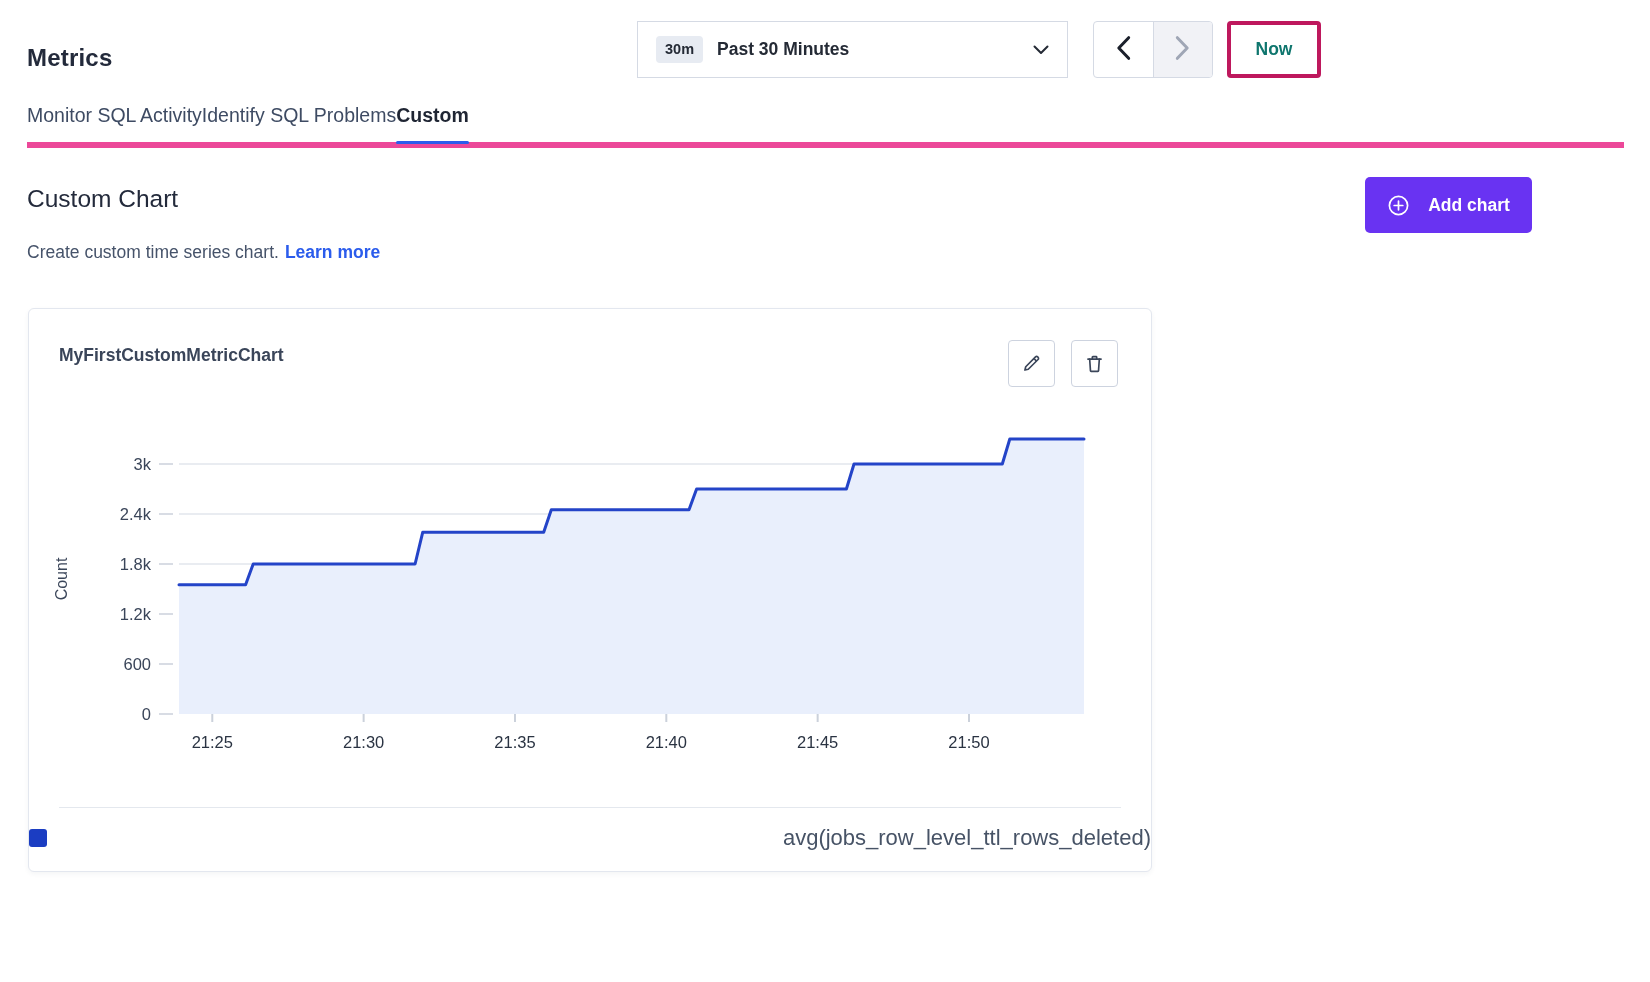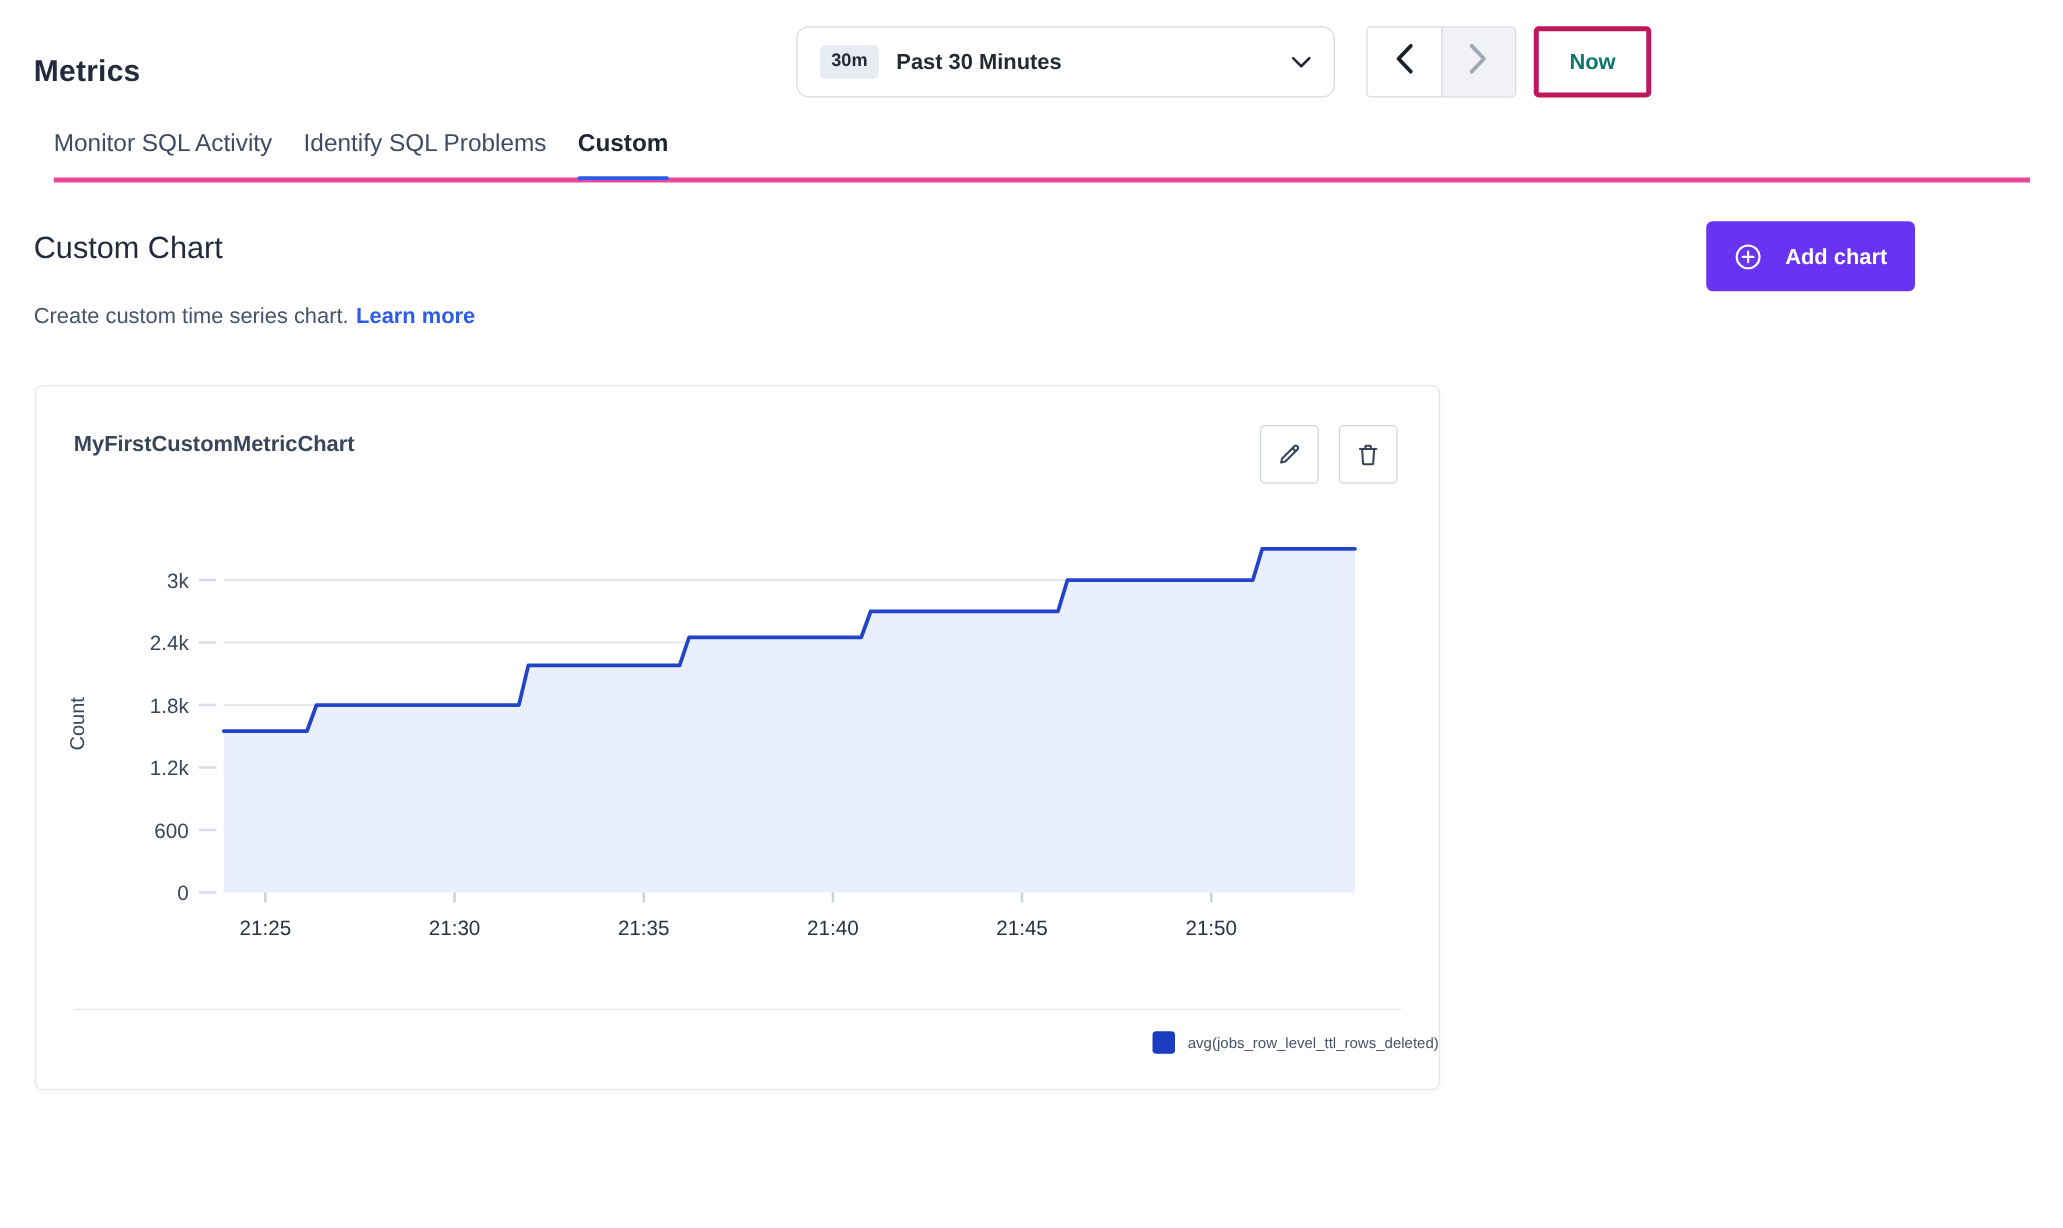--- a/index.html
+++ b/index.html
@@ -10,50 +10,50 @@
   }
   *{box-sizing:border-box}
   html,body{margin:0;padding:0;background:#fff}
   body{font-family:"Liberation Sans","DejaVu Sans",sans-serif;color:#242A35}
   button{border:none;background:none;font:inherit;cursor:pointer;padding:0;color:inherit}
   .page{position:relative;width:1650px;height:982px;background:#fff;overflow:hidden}
 
   .page-title{position:absolute;left:27px;top:44px;margin:0;font-size:24px;font-weight:700;color:#232A3B;letter-spacing:.2px}
 
   
-  .time-select{position:absolute;left:637px;top:21px;width:431px;height:57px;border:1px solid #D5DAE4;border-radius:10px;background:#fff;display:flex;align-items:center;padding:0 18px;gap:14px}
+  .time-select{position:absolute;left:637px;top:21px;width:431px;height:57px;border:1px solid #D5DAE4;border-radius:0;background:#fff;display:flex;align-items:center;padding:0 18px;gap:14px}
   .tw-badge{background:#E7EBF2;border-radius:4px;padding:5px 9px;font-size:14.5px;font-weight:700;color:#242A35;line-height:1.2}
   .tw-label{font-size:17.5px;font-weight:600;color:#242A35}
   .chev-down{margin-left:auto;display:flex}
   .arrow-group{position:absolute;left:1093px;top:21px;width:120px;height:57px;border:1px solid #D5DAE4;border-radius:4px;display:flex;overflow:hidden;background:#fff}
   .arrow-btn{flex:1;display:flex;align-items:center;justify-content:center}
   .arrow-btn + .arrow-btn{border-left:1px solid #D5DAE4}
   .arrow-btn.disabled{background:#F1F2F6;cursor:default}
   .now-btn{position:absolute;left:1227px;top:21px;width:94px;height:57px;border:4px solid #be185d;border-radius:4px;background:#fff;font-size:17.5px;font-weight:600;color:#0f766e}
 
   
-  .tabs{position:absolute;left:43px;right:26px;top:104px;display:flex;gap:25px;border-bottom:4px solid #ec4899}
+  .tabs{position:absolute;left:27px;right:26px;top:104px;display:flex;border-bottom:6px solid #ec4899}
   .tab{font-size:19.5px;color:#3E4B63;padding:0 0 15px;position:relative;font-weight:400}
   .tab.active{color:#1F2533;font-weight:600}
   .tab.active::after{content:"";position:absolute;left:0;right:0;bottom:-2px;height:3px;background:var(--tab-blue);border-radius:2px}
 
   
   .section-title{position:absolute;left:27px;top:185px;margin:0;font-size:24.5px;font-weight:400;color:#232A3B}
   .desc{position:absolute;left:27px;top:242px;margin:0;font-size:17.5px;color:#46536A}
   .desc a{color:var(--link);font-weight:700;text-decoration:none;margin-left:6px;cursor:pointer}
   .add-chart{position:absolute;left:1365px;top:177px;width:167px;height:56px;border-radius:5px;background:var(--purple);color:#fff;font-size:17.5px;font-weight:700;display:flex;align-items:center;justify-content:center;gap:18px}
 
   
   .card{position:absolute;left:28px;top:308px;width:1124px;height:564px;border:1px solid #E3E7EF;border-radius:6px;background:#fff;box-shadow:0 2px 5px rgba(40,50,70,.05)}
   .card-title{position:absolute;left:30px;top:36px;margin:0;font-size:17.5px;font-weight:700;color:#3A4559}
   .card-actions{position:absolute;top:31px;right:33px;display:flex;gap:16px}
   .icon-btn{width:47px;height:47px;border:1px solid #CDD3DF;border-radius:4px;background:#fff;display:flex;align-items:center;justify-content:center;color:#3A4559}
   #chart-svg{position:absolute;left:0;top:100px;width:1124px;height:360px;font-family:"Liberation Sans","DejaVu Sans",sans-serif}
   .card-divider{position:absolute;left:30px;right:30px;top:498px;height:1px;background:#E4E8EE}
-  .legend{position:absolute;left:0;right:0;top:516px;display:flex;align-items:center;justify-content:flex-end;gap:10px;font-size:12px;color:#475366}
+  .legend{position:absolute;left:0;right:0;top:516px;display:flex;align-items:center;justify-content:space-between;gap:10px;font-size:22px;color:#475366}
   .legend-swatch{width:18px;height:18px;border-radius:3px;background:var(--swatch);flex:0 0 auto}
 </style>
 </head>
 <body>
 
 <div class="page">
 
   <h1 class="page-title">Metrics</h1>
 
   <button class="time-select">

